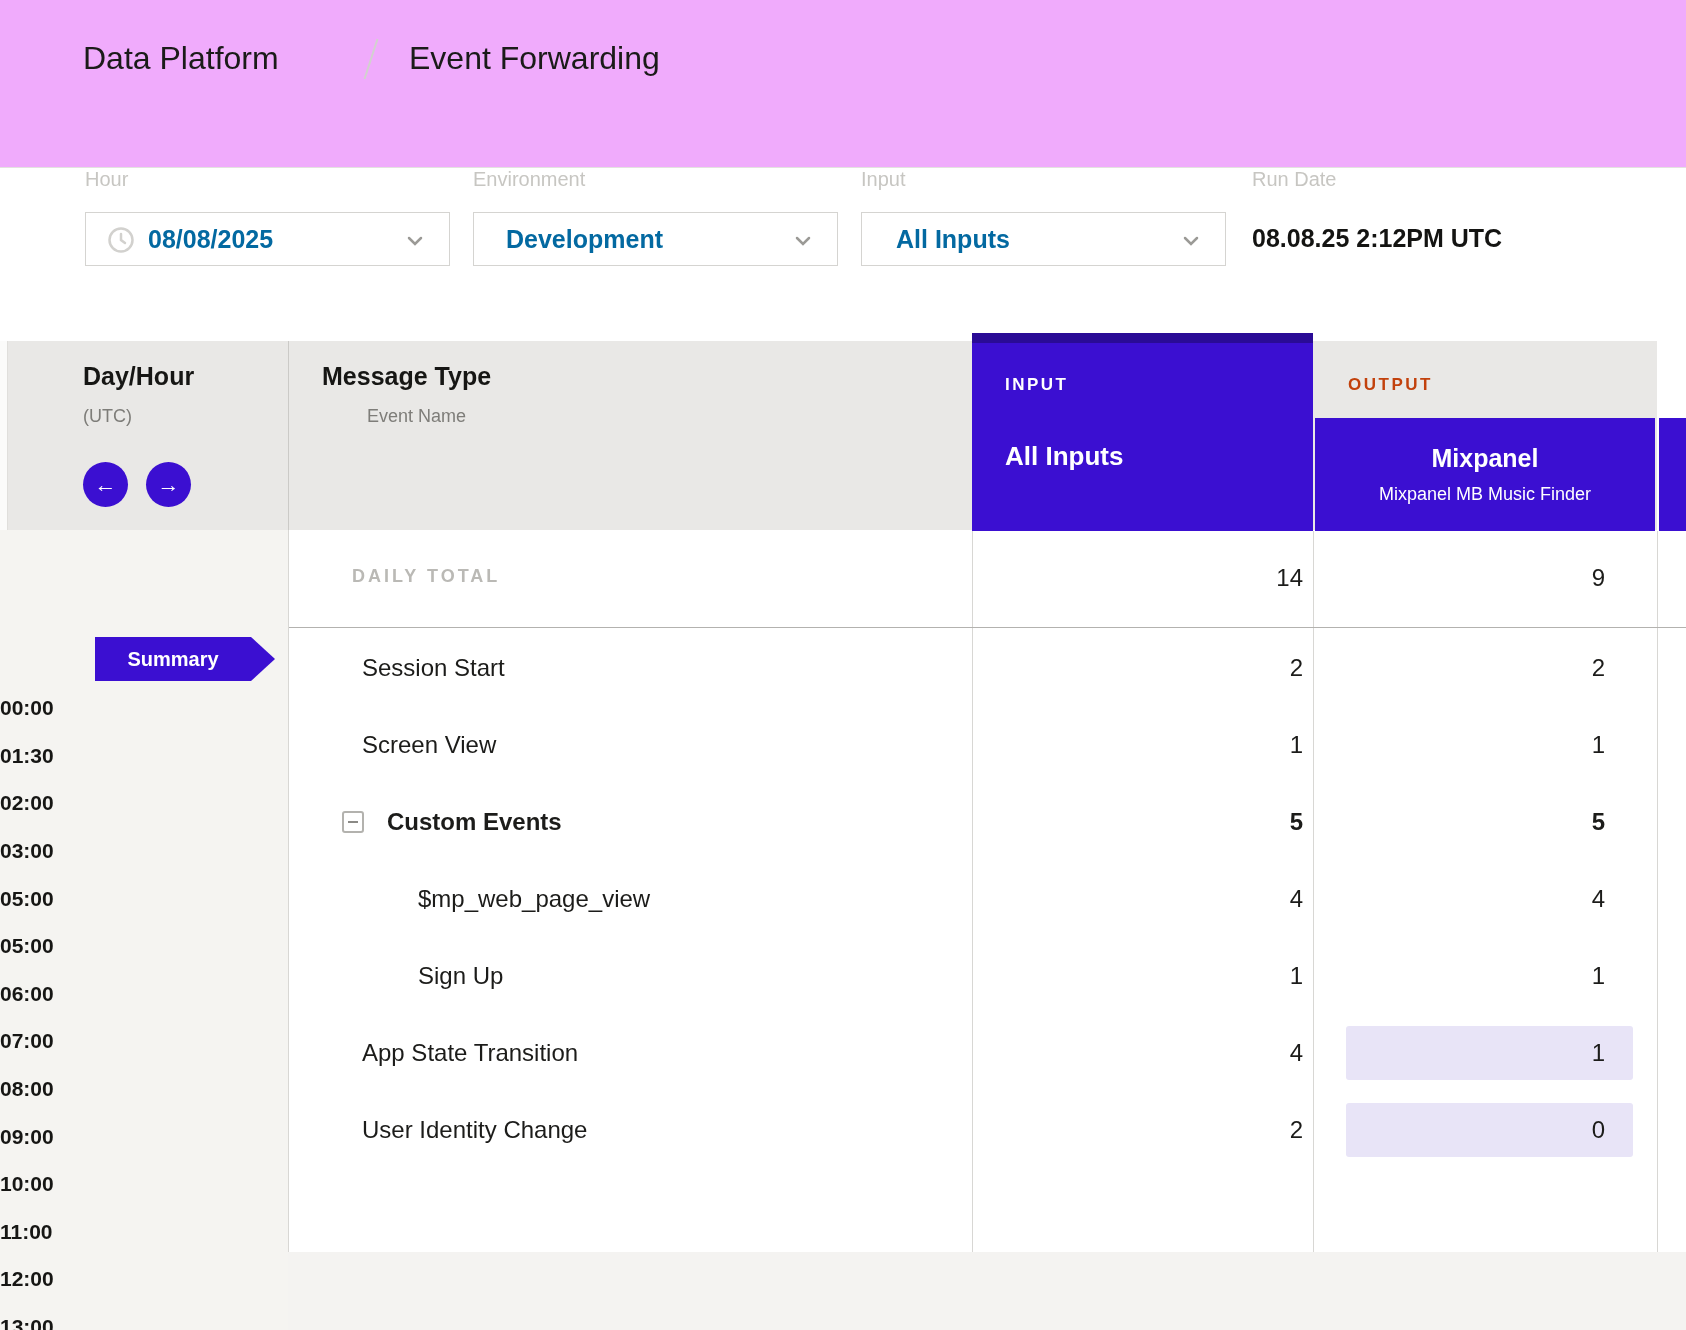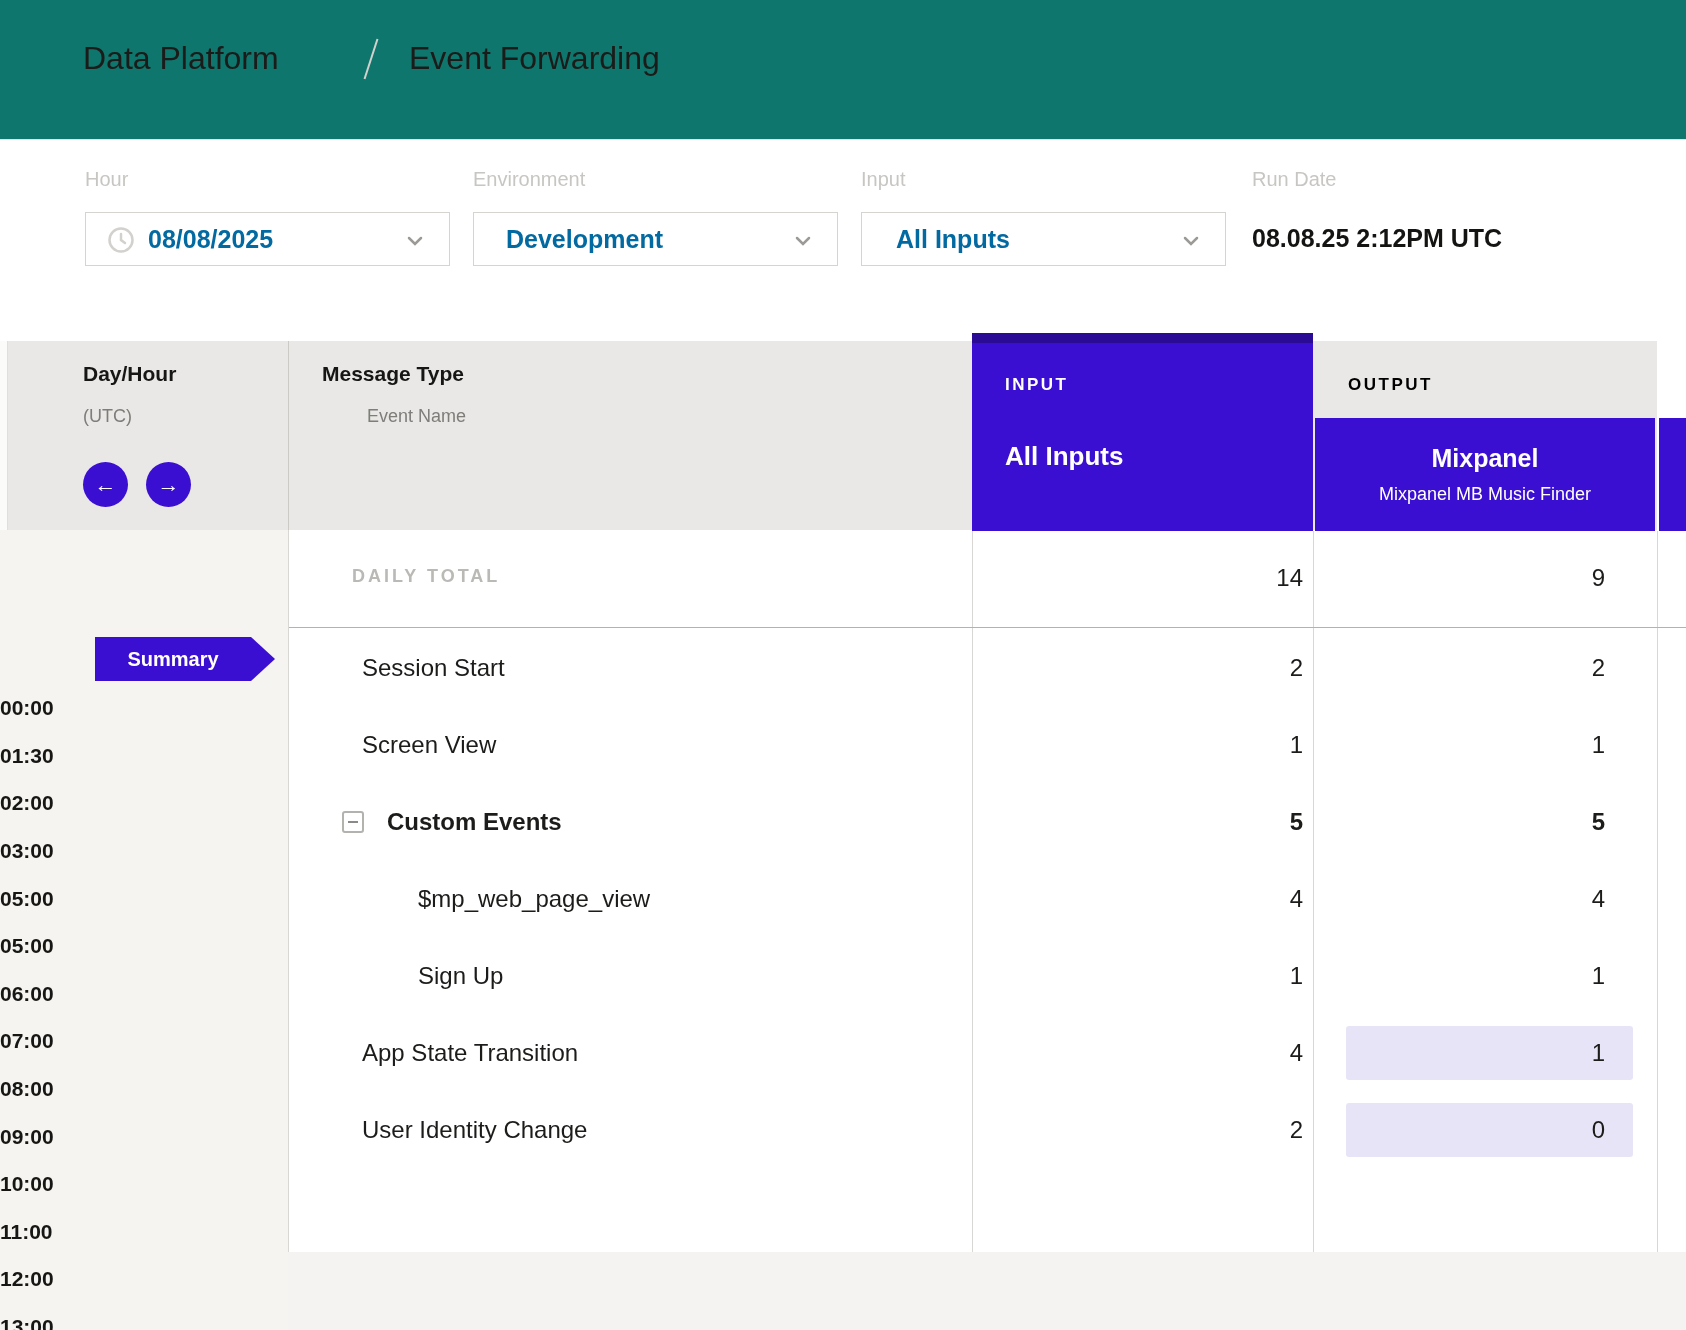--- a/index.html
+++ b/index.html
@@ -9,22 +9,22 @@
     width: 1686px;
     height: 1330px;
     overflow: hidden;
     background: #ffffff;
     font-family: "Liberation Sans", sans-serif;
     color: #1c1c1a;
   }
 
   
   .topbar {
-    position: absolute; top: 0; left: 0; width: 1686px; height: 140px;
-    background: #0f766e; border-bottom: 1px solid #e3e2df;
+    position: absolute; top: 0; left: 0; width: 1686px; height: 168px;
+    background: #f0abfc; border-bottom: 1px solid #e3e2df;
   }
   .crumb { position: absolute; top: 40px; font-size: 32px; font-weight: 500; color: #1b1b19; }
   .crumb-sep {
     position: absolute; top: 38px; width: 2px; height: 42px;
     background: #d2d1ce; transform: rotate(18deg);
   }
 
   
   .filter-label { position: absolute; top: 168px; font-size: 20px; color: #c7c6c2; }
   .filter-box {
@@ -45,21 +45,21 @@
     position: absolute; top: 341px; left: 8px; width: 1649px; height: 189px;
     background: #e9e8e6;
   }
   .gutter {
     position: absolute; top: 341px; left: 0; width: 8px; height: 989px;
     background: #fbfbfa; border-right: 1px solid #e0dfdc;
   }
   .col-divider-header {
     position: absolute; top: 341px; left: 288px; width: 1px; height: 189px; background: #cbcac7;
   }
-  .hdr-title { position: absolute; top: 362px; font-size: 21px; font-weight: 700; color: #161614; }
+  .hdr-title { position: absolute; top: 362px; font-size: 25px; font-weight: 700; color: #161614; }
   .hdr-sub   { position: absolute; top: 406px; font-size: 18px; color: #7e7d79; }
 
   .nav-circle {
     position: absolute; top: 462px; width: 45px; height: 45px; border-radius: 50%;
     background: #3b0fd1; color: #ffffff; display: flex; align-items: center; justify-content: center;
     font-size: 22px; cursor: pointer;
   }
 
   
   .input-block {
@@ -69,21 +69,21 @@
   .input-block-topstrip { position: absolute; top: 0; left: 0; width: 100%; height: 10px; background: #2a0b96; }
   .group-label-input {
     position: absolute; top: 42px; left: 33px; font-size: 17px; font-weight: 700;
     letter-spacing: 2.5px; color: #ffffff;
   }
   .input-block-name {
     position: absolute; top: 108px; left: 33px; font-size: 26px; font-weight: 700; color: #ffffff;
   }
   .group-label-output {
     position: absolute; top: 375px; left: 1348px; font-size: 17px; font-weight: 700;
-    letter-spacing: 2.5px; color: #000000;
+    letter-spacing: 2.5px; color: #c2410c;
   }
   .output-block {
     position: absolute; top: 418px; left: 1315px; width: 340px; height: 113px;
     background: #3b0fd1; color: #fff; text-align: center;
   }
   .output-block-name { position: absolute; top: 26px; left: 0; width: 100%; font-size: 25px; font-weight: 700; }
   .output-block-sub  { position: absolute; top: 66px; left: 0; width: 100%; font-size: 18px; }
   .output-partial {
     position: absolute; top: 418px; left: 1659px; width: 27px; height: 113px; background: #3b0fd1;
   }

